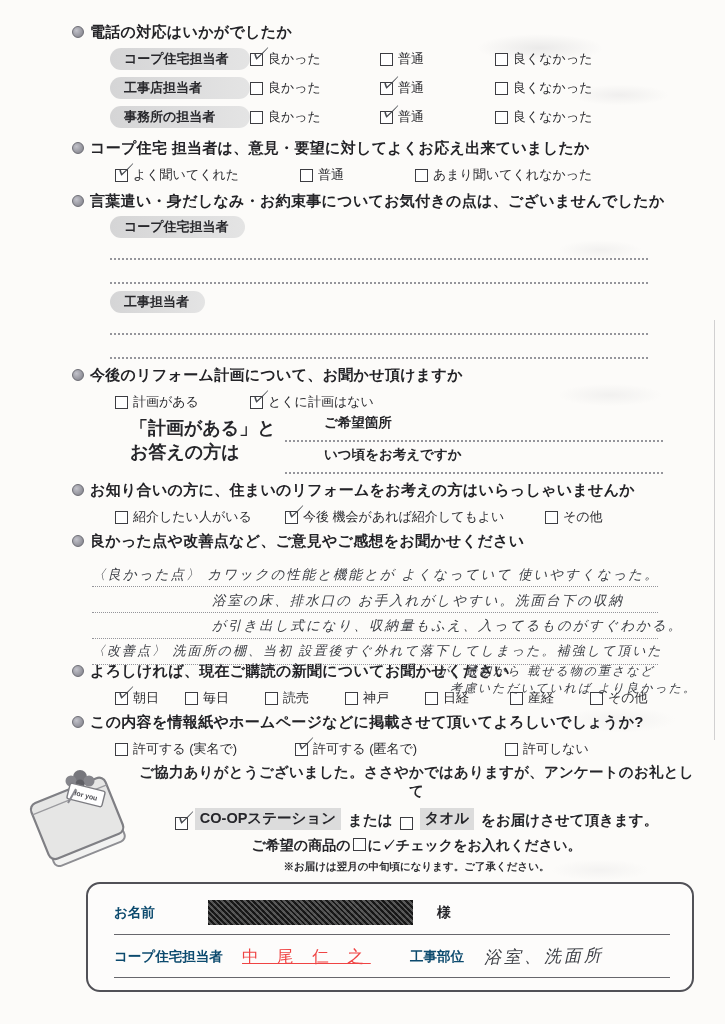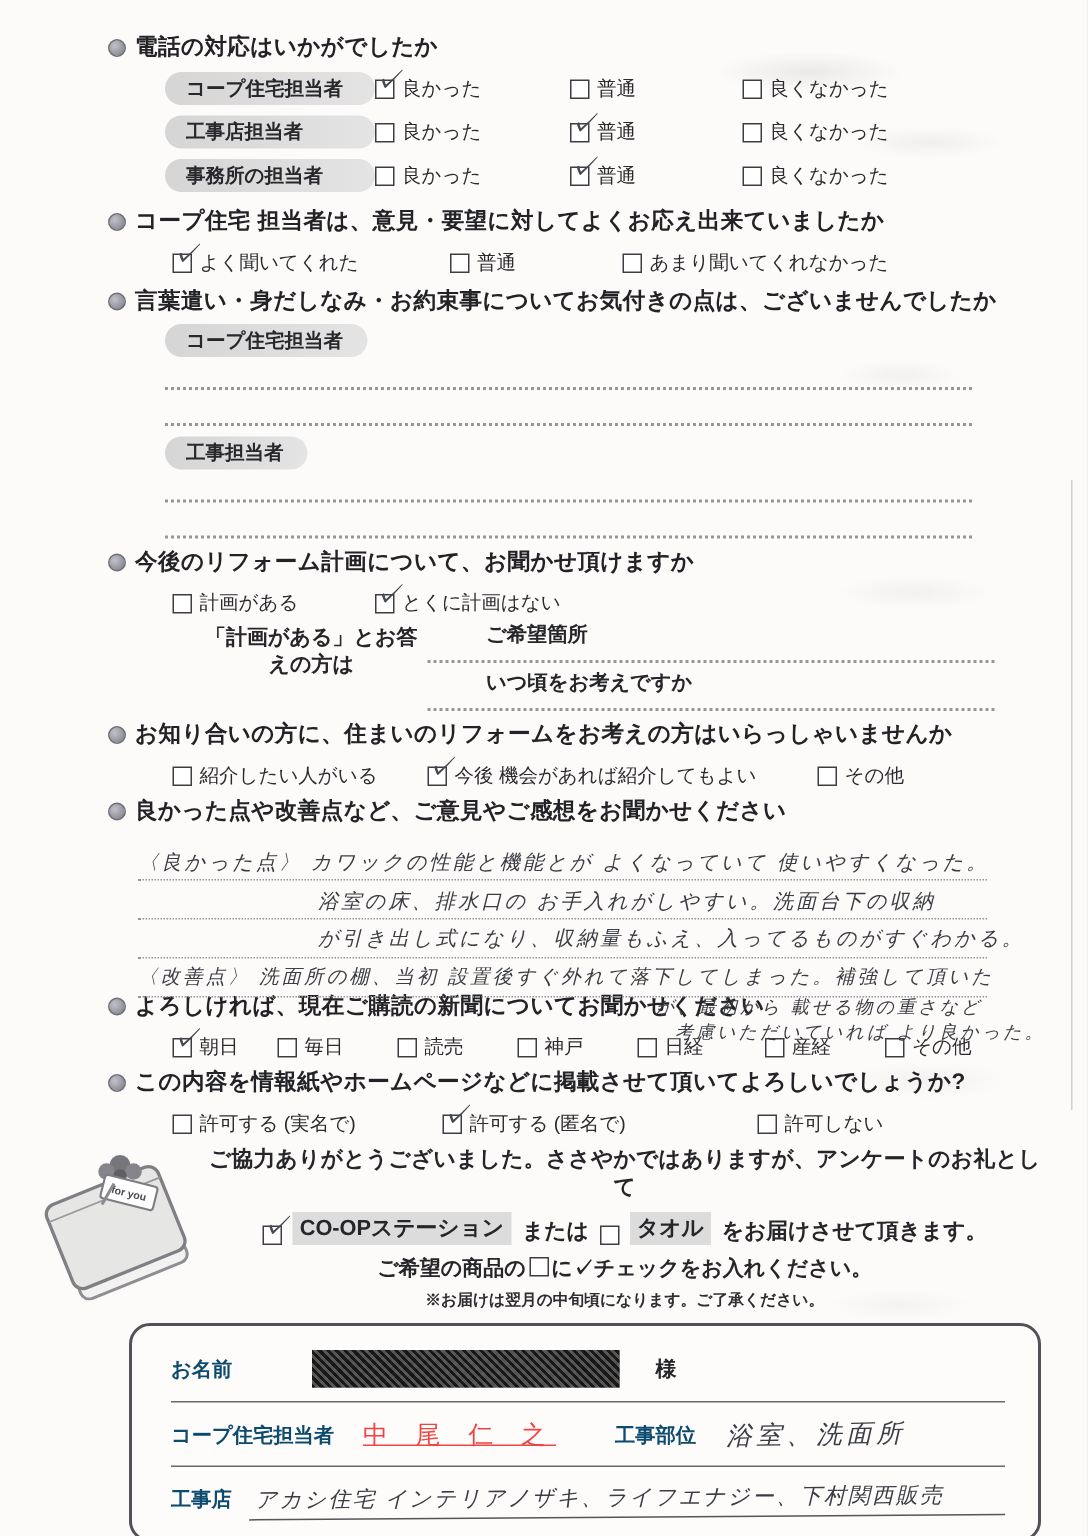--- a/index.html
+++ b/index.html
@@ -54,21 +54,21 @@
   .row-news{grid-template-columns:70px 80px 80px 80px 85px 80px auto;margin-left:43px;}
   .row-pub{grid-template-columns:180px 210px auto;margin-left:43px;}
   
   .manner-lines{margin-left:38px;}
   .manner-lines .dline{width:538px;}
   .d1{height:20px;} .d2{height:22px;}
   .pillrow{margin-top:5px;}
   .pillrow2{margin-top:7px;}
   
   .sub{display:flex;margin:5px 0 0 58px;}
-  .sub-prompt{flex:none;width:155px;font-size:14px;font-weight:700;padding-top:1px;text-align:center;}
+  .sub-prompt{flex:none;width:155px;font-size:18px;font-weight:700;padding-top:1px;}
   .sub-fields{flex:1;max-width:378px;}
   .sub-label{font-size:13.5px;font-weight:700;line-height:16px;margin-left:39px;}
   .sub-line{height:9px;}
   .sub-label.mt{margin-top:5px;}
   
   .comments{position:relative;margin:6px 40px 0 92px;height:100px;z-index:2;}
   .cline{height:25px;border-bottom:1.6px dotted #94949a;width:566px;}
   .hw-abs{position:absolute;font-size:13.5px;}
   .hw1{left:0;top:5px;}
   .hw2{left:120px;top:31px;}
@@ -366,19 +366,15 @@
       <span class="flabel name-label">お名前</span>
       <span class="redacted"></span>
       <span class="sama">様</span>
     </div>
     <div class="frow frow2">
       <span class="flabel coop-label">コープ住宅担当者</span>
       <span class="coop-val">中 尾 仁 之</span>
       <span class="flabel part-label">工事部位</span>
       <span class="hw part-val">浴室、洗面所</span>
     </div>
-    <div class="frow frow3">
-      <span class="flabel shop-label">工事店</span>
-      <span class="hw shop-val">アカシ住宅 インテリアノザキ、ライフエナジー、下村関西販売</span>
-    </div>
   </div>
 
 </div>
 
 </body></html>

